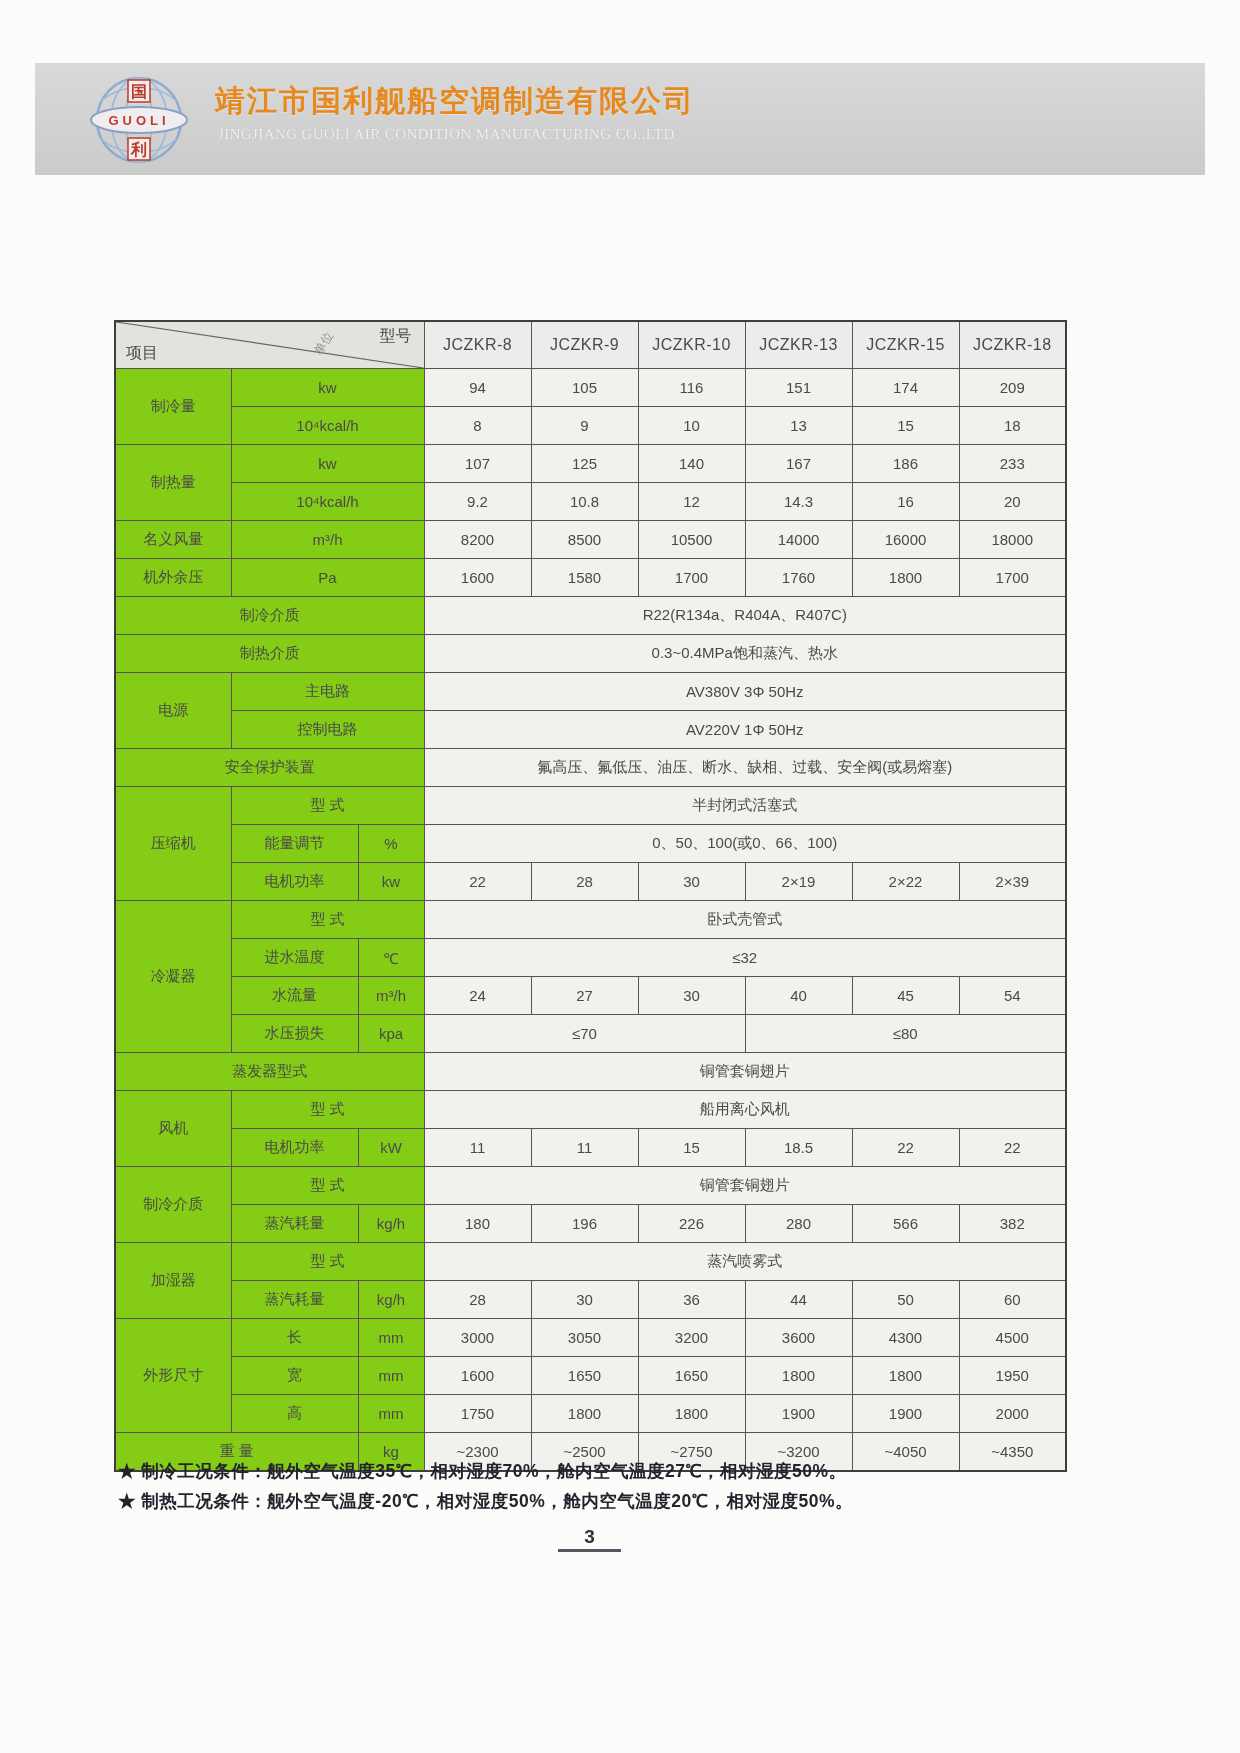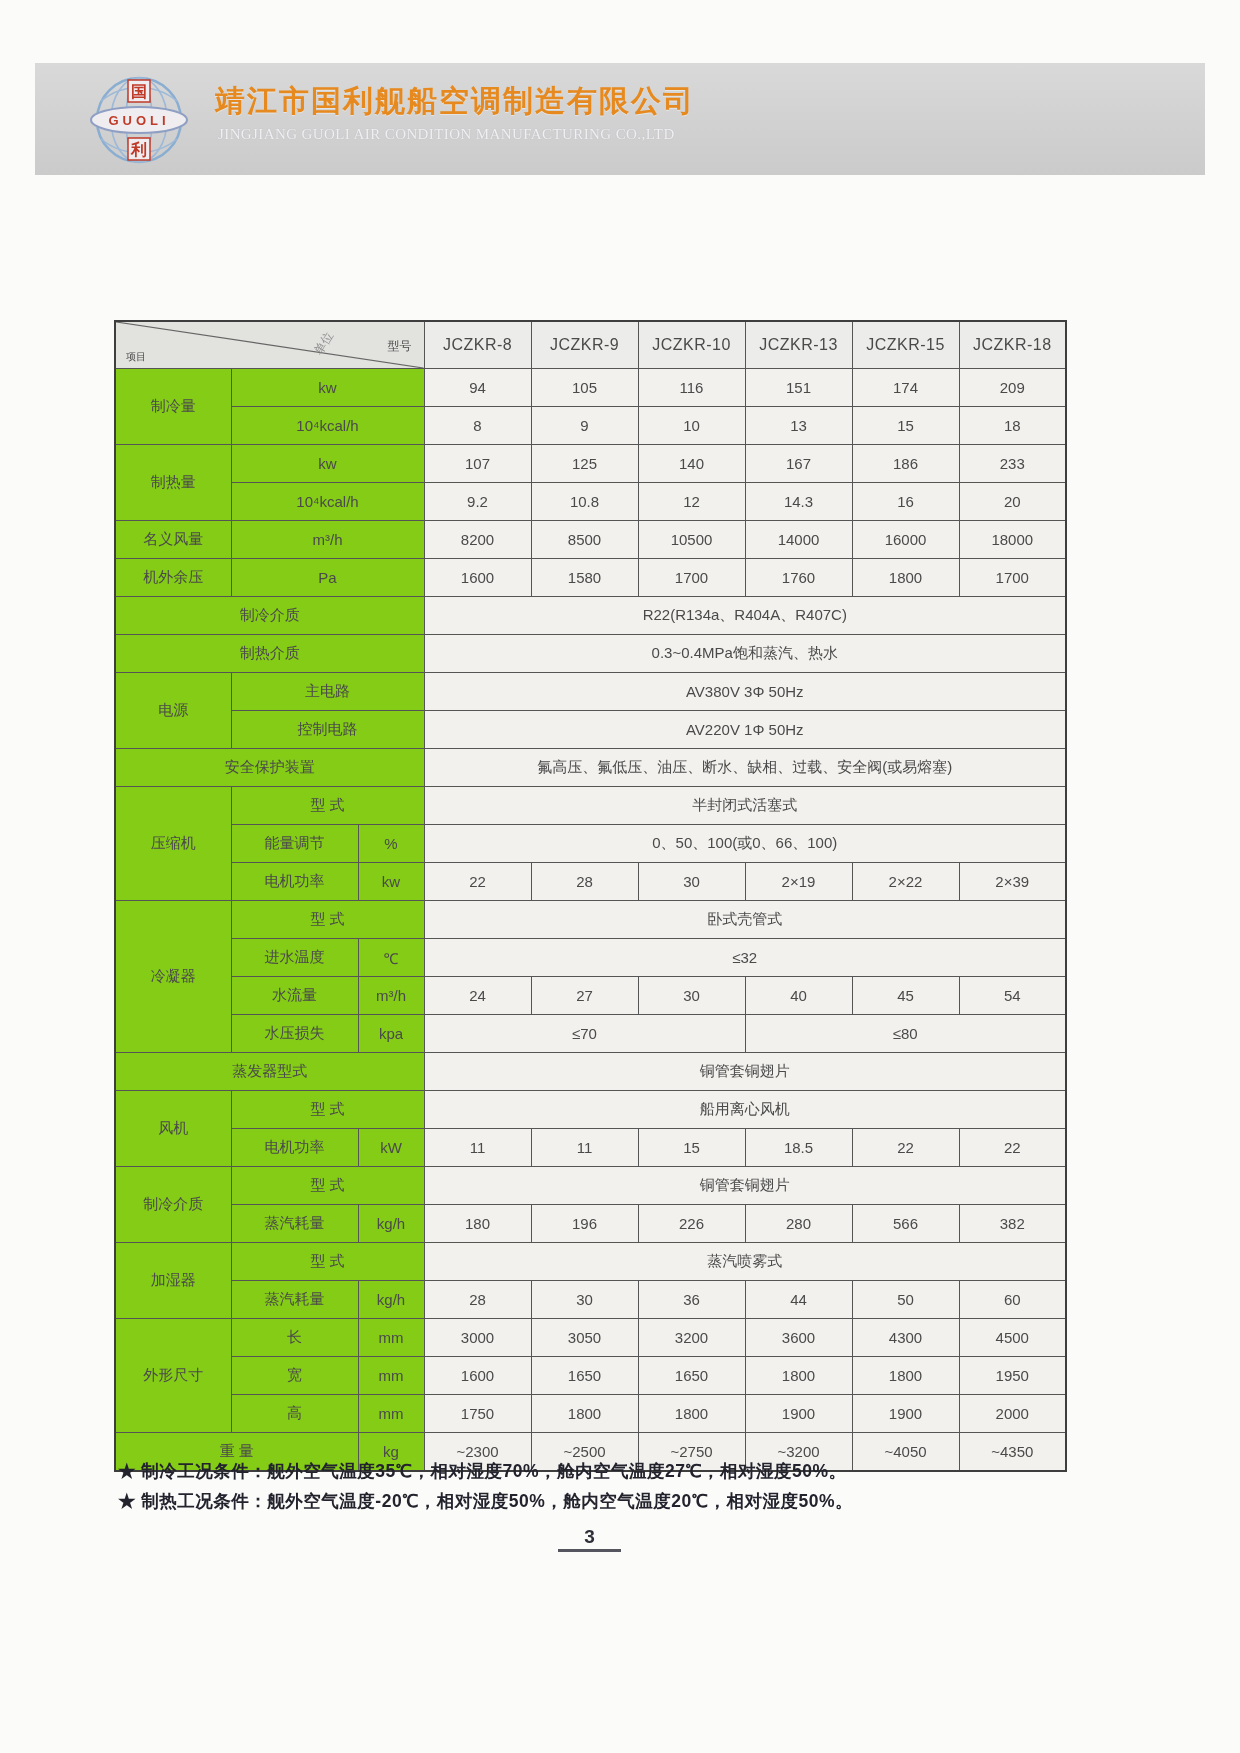--- a/index.html
+++ b/index.html
@@ -37,22 +37,22 @@
     border:2px solid #3e3e3e;
     font-size:15px;color:#4a4a4a;
   }
   table.spec td{border:1px solid #555;padding:0 2px;height:37px;text-align:center;vertical-align:middle;overflow:hidden;}
   tr.hdr-row td{height:46px;}
   .lbl{background:#84cc16;}
   .val{background:#f2f1ee;}
   .mdl{background:#ececea;font-size:16px;letter-spacing:.5px;margin-top:40px;}
   .corner{background:#e2e2df;position:relative;padding:0;}
   .corner svg{position:absolute;left:0;top:0;width:100%;height:100%;}
-  .corner-model{position:absolute;top:16px;right:12px;font-size:12px;text-align:right;}
-  .corner-item{position:absolute;bottom:4px;left:10px;font-size:10px;}
+  .corner-model{position:absolute;top:4px;right:12px;font-size:16px;text-align:right;}
+  .corner-item{position:absolute;bottom:4px;left:10px;font-size:16px;}
   .corner-unit{
     position:absolute;top:13px;right:88px;font-size:12px;color:#8f8f8f;
     transform:rotate(-58deg);
   }
   
   .footnotes{
     position:absolute;left:118px;top:1456px;width:1010px;
     font-size:17.5px;font-weight:600;color:#23232e;line-height:30px;
     letter-spacing:.5px;
   }

